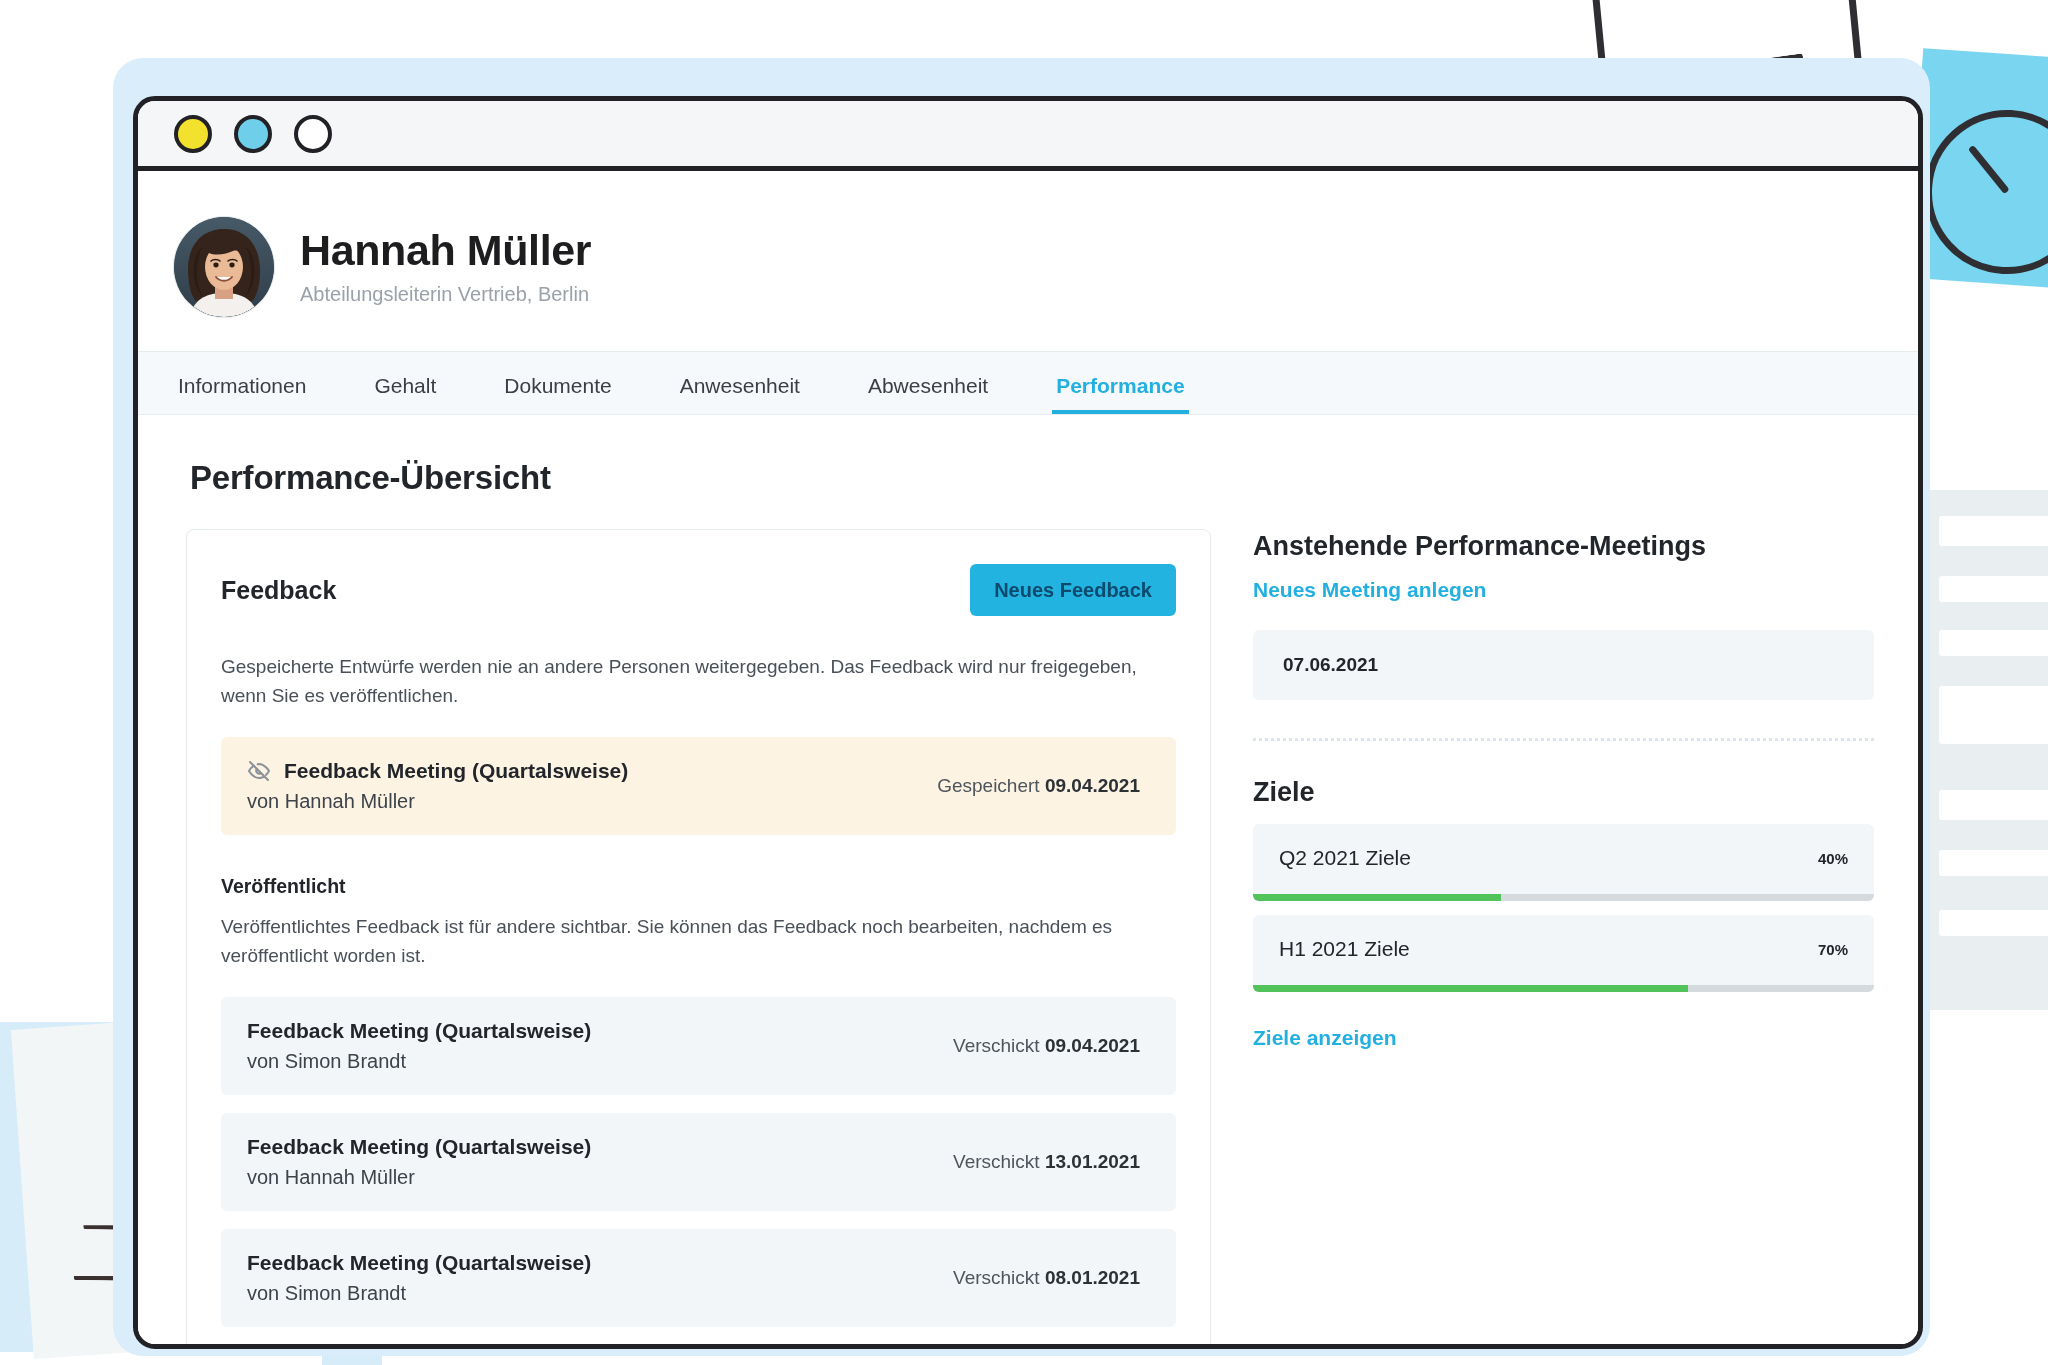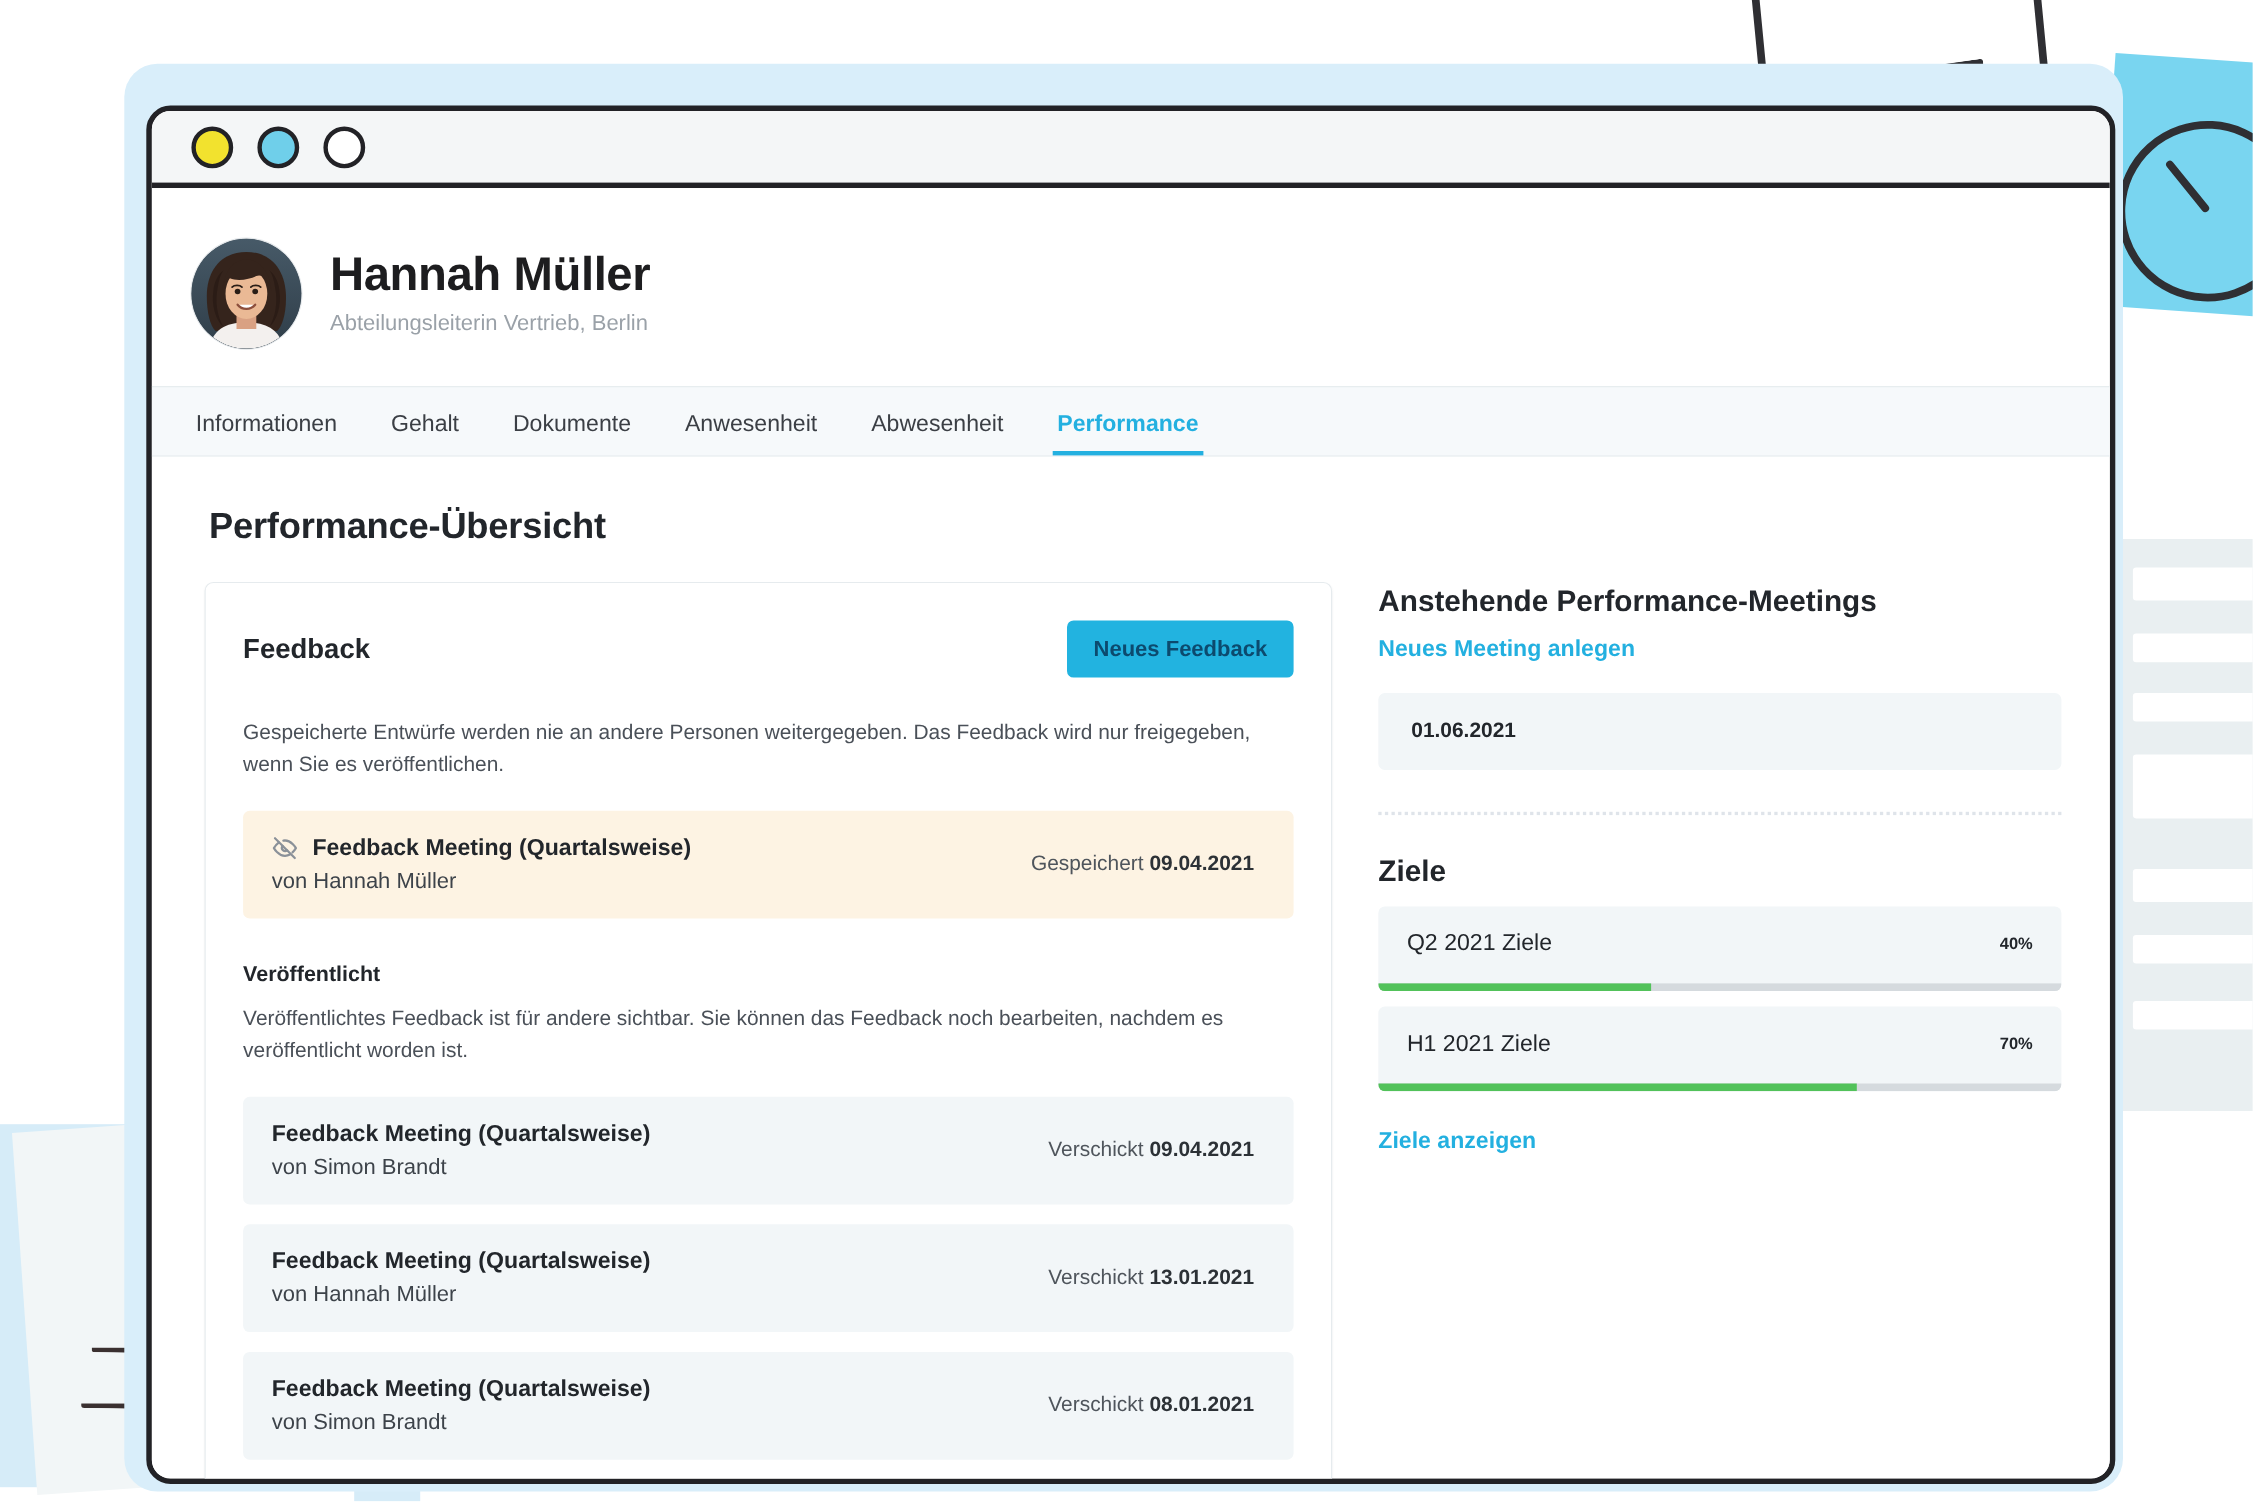--- a/index.html
+++ b/index.html
@@ -90,21 +90,21 @@
     width:100px;height:100px;border-radius:50%;overflow:hidden;flex:none;
     background:#3c4a55;position:relative;box-shadow:0 0 0 1px #e3e7ea;
   }
   .avatar svg{display:block;width:100%;height:100%;}
   .pname-wrap{margin-left:26px;}
   .pname{font-size:43px;font-weight:700;color:#1d1d1f;letter-spacing:-0.4px;line-height:1.05;}
   .prole{font-size:20px;color:#9aa1a8;margin-top:9px;}
 
   
   .tabs{
-    display:flex;align-items:flex-end;gap:41px;
+    display:flex;align-items:flex-end;gap:60px;
     background:#f6f9fb;border-top:1px solid #e6ebee;border-bottom:1px solid #e6ebee;
     padding:0 0 0 36px;height:62px;
   }
   .tab{
     font-size:21px;color:#3b3f45;padding:0 4px 14px 4px;cursor:pointer;
     border-bottom:4px solid transparent;line-height:1;white-space:nowrap;
     align-self:flex-end;
   }
   .tab.active{color:#23b0e0;font-weight:700;border-bottom-color:#23b0e0;}
 
@@ -331,21 +331,21 @@
                 </div>
               </div>
           </section>
 
           <aside class="side">
             <div class="side-h">Anstehende Performance-Meetings</div>
             <a class="link">Neues Meeting anlegen</a>
 
             <div id="meet-list">
                 <div class="meet">
-                  <div class="meet-d">01.06.2021</div>
+                  <div class="meet-d">07.06.2021</div>
                 </div>
               </div>
 
             <div class="dotted"></div>
 
             <div class="side-h">Ziele</div>
             <div id="goal-list">
                 <div class="goal">
                   <div class="goal-row">
                     <div class="goal-n">Q2 2021 Ziele</div>

